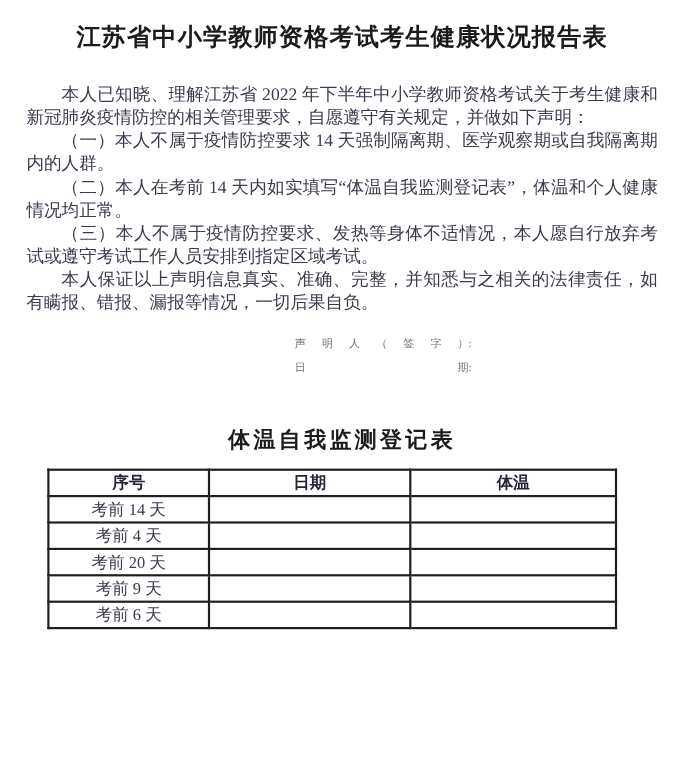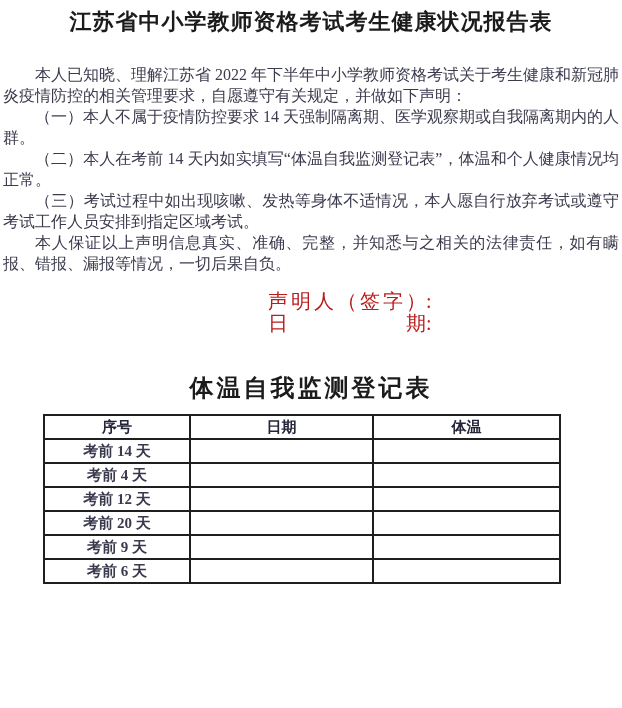--- a/index.html
+++ b/index.html
@@ -3,93 +3,92 @@
 <meta charset="utf-8">
 <style>
   html, body { margin:0; padding:0; }
   body {
     width:622px; height:708px;
     background:#ffffff;
     overflow:hidden;
     font-family:"Liberation Serif","DejaVu Serif",serif;
   }
   .doc-title {
-    margin:10px 14px 0;
+    margin:22px 14px 0;
     text-align:center;
     font-size:22px;
     font-weight:bold;
     letter-spacing:1px;
     line-height:24px;
     color:#1b1b1b;
   }
   .body-text {
-    margin:30px 3px 0;
+    margin:30px 24px 0;
     font-size:16px;
     line-height:21px;
     color:#3b3b4e;
     text-align:justify;
   }
   .body-text p { margin:0; text-indent:2em; }
   .sig-block {
     margin:16px 15px 0 268px;
-    font-size:20px;
+    font-size:10px;
     line-height:22px;
-    color:#b91c1c;
+    color:#737373;
   }
   .sig-line { white-space:nowrap; }
   .sig-label {
     display:inline-block;
     width:158px;
     text-align:justify;
     text-align-last:justify;
     vertical-align:top;
   }
   .table-heading {
     margin:42px 0 0;
     text-align:center;
-    font-size:24px;
+    font-size:20px;
     font-weight:bold;
     letter-spacing:3px;
     line-height:24px;
     color:#1b1b1b;
   }
   table.temp-table {
     margin:14px 0 0 43px;
     width:516px;
     border-collapse:collapse;
     table-layout:fixed;
   }
   .temp-table th, .temp-table td {
     border:2px solid #1f1f1f;
     padding:0;
     height:22px;
     font-size:15px;
     text-align:center;
     vertical-align:middle;
-    font-weight:bold;
   }
   .temp-table th {
     font-weight:bold;
     color:#24243a;
   }
   .temp-table td.label-cell { color:#3a3a4e; }
   .col-seq  { width:146px; }
   .col-date { width:183px; }
   .col-temp { width:187px; }
 </style>
 </head>
 <body>
 
 <div class="doc-title">江苏省中小学教师资格考试考生健康状况报告表</div>
 
 <div class="body-text">
   <p>本人已知晓、理解江苏省 2022 年下半年中小学教师资格考试关于考生健康和新冠肺炎疫情防控的相关管理要求，自愿遵守有关规定，并做如下声明：</p>
   <p>（一）本人不属于疫情防控要求 14 天强制隔离期、医学观察期或自我隔离期内的人群。</p>
   <p>（二）本人在考前 14 天内如实填写“体温自我监测登记表”，体温和个人健康情况均正常。</p>
-  <p>（三）考试过程中如出现咳嗽、发热等身体不适情况，本人愿自行放弃考试或遵守考试工作人员安排到指定区域考试。</p>
+  <p>（三）本人不属于疫情防控要求、发热等身体不适情况，本人愿自行放弃考试或遵守考试工作人员安排到指定区域考试。</p>
   <p>本人保证以上声明信息真实、准确、完整，并知悉与之相关的法律责任，如有瞒报、错报、漏报等情况，一切后果自负。</p>
 </div>
 
 <div class="sig-block">
   <div class="sig-line"><span class="sig-label">声明人（签字）</span><span>:</span></div>
   <div class="sig-line"><span class="sig-label">日期</span><span>:</span></div>
 </div>
 
 <div class="table-heading">体温自我监测登记表</div>
 
@@ -111,25 +110,20 @@
       <td class="label-cell">考前 14 天</td>
       <td></td>
       <td></td>
     </tr>
     <tr>
       <td class="label-cell">考前 4 天</td>
       <td></td>
       <td></td>
     </tr>
     <tr>
-      <td class="label-cell">考前 12 天</td>
-      <td></td>
-      <td></td>
-    </tr>
-    <tr>
       <td class="label-cell">考前 20 天</td>
       <td></td>
       <td></td>
     </tr>
     <tr>
       <td class="label-cell">考前 9 天</td>
       <td></td>
       <td></td>
     </tr>
     <tr>

